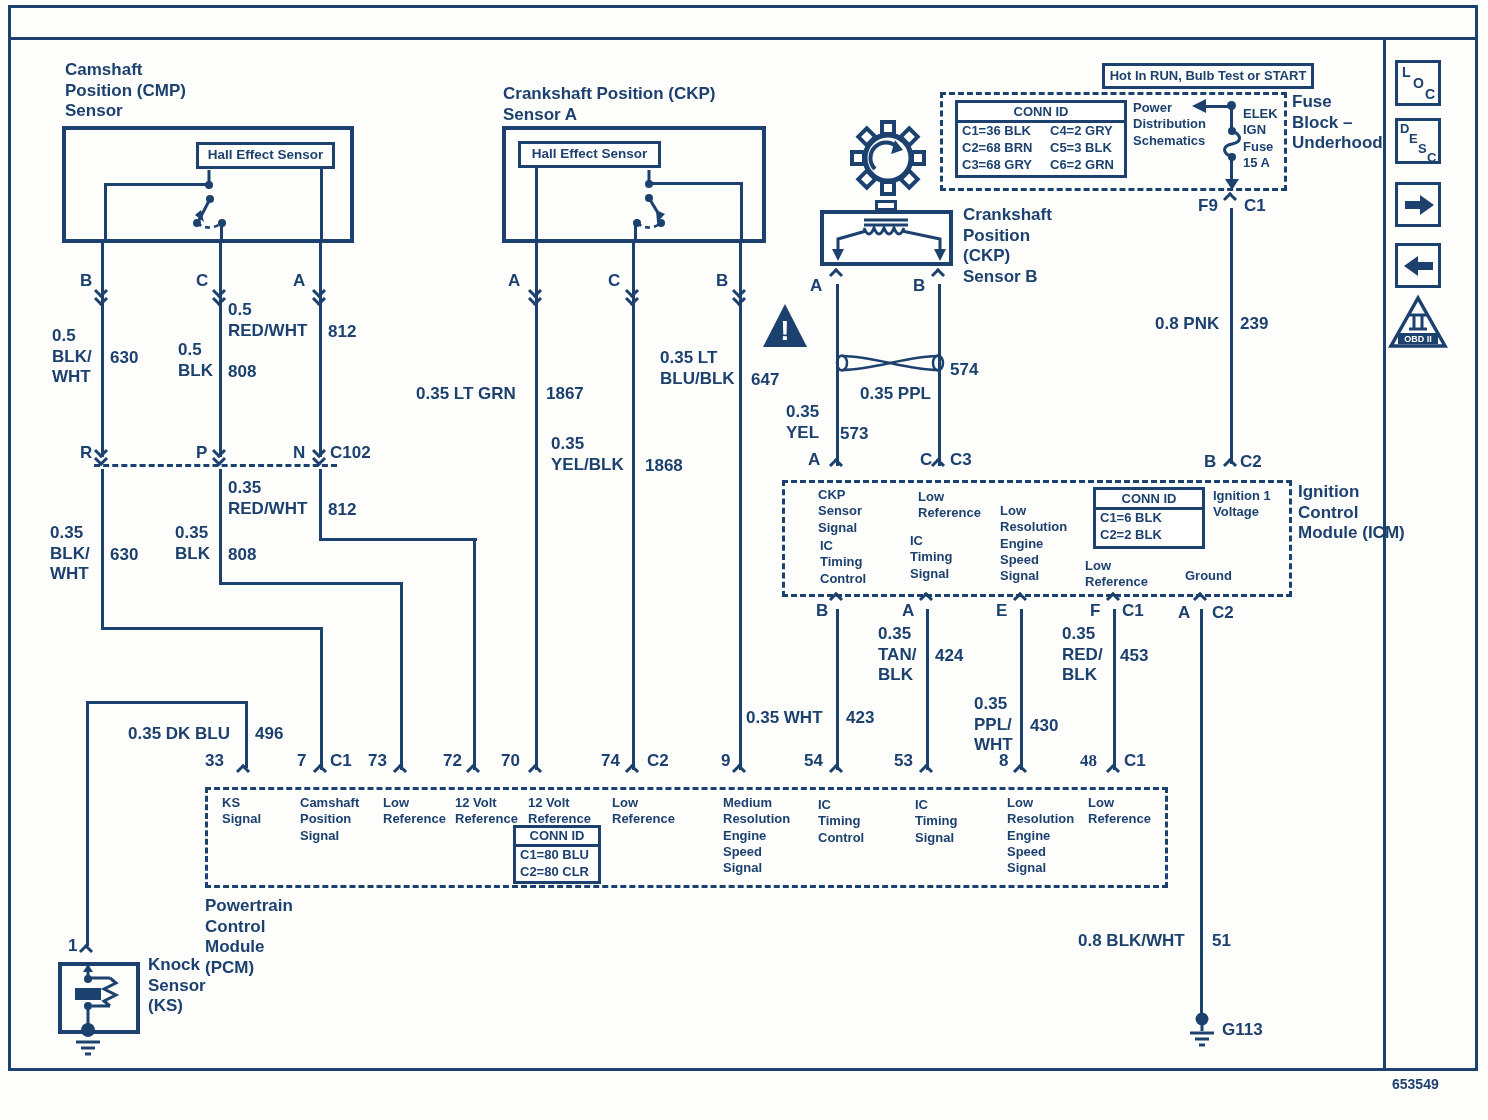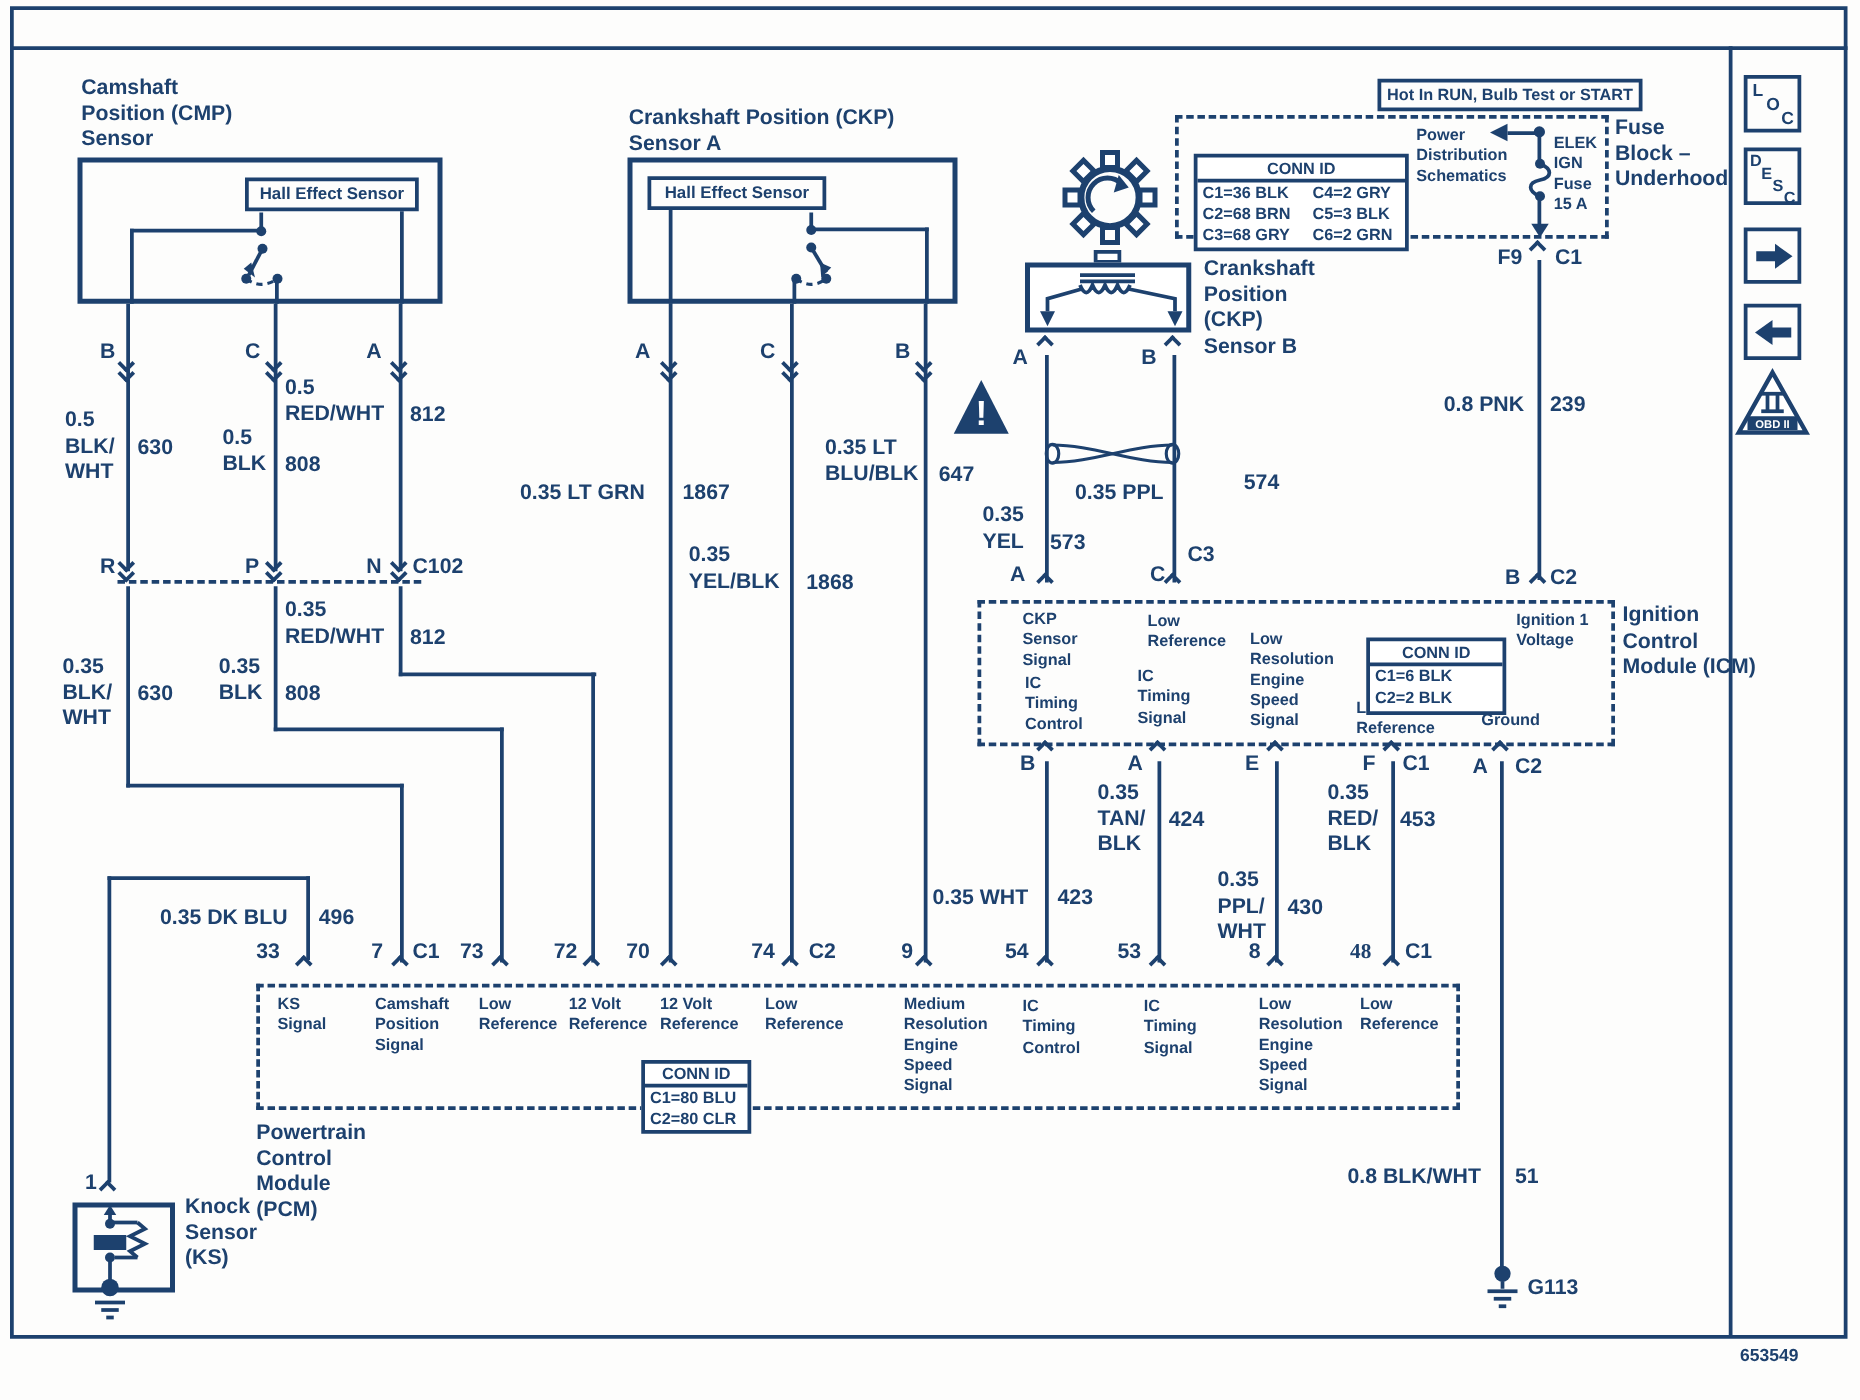--- a/index.html
+++ b/index.html
@@ -14,21 +14,21 @@
   .bx{position:absolute;border:3px solid var(--ink);}
   .bx4{position:absolute;border:4px solid var(--ink);}
   .dbx{position:absolute;border:3px dashed var(--ink);}
   .lb{position:absolute;color:var(--ink);font-weight:bold;white-space:pre-line;line-height:1.22;}
   .f17{font-size:17px;}
   .f13{font-size:13px;line-height:1.25;}
   .dot{position:absolute;width:9px;height:9px;border-radius:50%;background:var(--ink);}
   .ch{position:absolute;width:10px;height:10px;border-right:3px solid var(--ink);border-bottom:3px solid var(--ink);transform:rotate(45deg);}
   .fk{position:absolute;width:10px;height:10px;border-left:3px solid var(--ink);border-top:3px solid var(--ink);transform:rotate(45deg);}
   .td{position:absolute;width:0;height:0;border-left:7px solid transparent;border-right:7px solid transparent;border-top:11px solid var(--ink);}
-  .cn{position:absolute;border:3px solid var(--ink);background:#fff;margin-top:23px;}
+  .cn{position:absolute;border:3px solid var(--ink);background:#fff;}
   .cnh{font-weight:bold;text-align:center;border-bottom:3px solid var(--ink);font-size:13px;}
   .cnr{display:flex;font-size:13px;font-weight:bold;padding-left:4px;}
   .cnr span{white-space:pre;}
   svg{position:absolute;overflow:visible;}
 </style>
 </head>
 <body>
 
 <div id="page">
 
@@ -197,27 +197,27 @@
   <div class="vl" style="left:938px;top:284px;height:182px;"></div>
   <svg style="left:834px;top:346px;" width="112" height="34" viewBox="0 0 112 34">
     <g stroke="#1d416e" stroke-width="2.5" fill="none">
       <path d="M8,10 C40,10 72,24 104,24"></path>
       <path d="M8,24 C40,24 72,10 104,10"></path>
       <ellipse cx="8" cy="17" rx="5" ry="7.5"></ellipse>
       <ellipse cx="104" cy="17" rx="5" ry="7.5"></ellipse>
     </g>
   </svg>
   <div class="lb f17" style="left:860px;top:384px;">0.35 PPL</div>
-  <div class="lb f17" style="left:950px;top:376px;margin-left:45px;">574</div>
+  <div class="lb f17" style="left:950px;top:360px;">574</div>
   <div class="lb f17" style="left:786px;top:402px;">0.35
 YEL</div>
   <div class="lb f17" style="left:840px;top:424px;">573</div>
   <div class="lb f17" style="left:808px;top:450px;">A</div>
   <div class="lb f17" style="left:920px;top:450px;">C</div>
-  <div class="lb f17" style="left:950px;top:434px;">C3</div>
+  <div class="lb f17" style="left:950px;top:450px;">C3</div>
   <div class="fk" style="left:831px;top:460px;"></div>
   <div class="fk" style="left:933px;top:460px;"></div>
 
   <div class="bx lb" style="left:1102px;top:63px;width:212px;height:26px;font-size:13px;text-align:center;line-height:19px;">Hot In RUN, Bulb Test or START</div>
   <div class="dbx" style="left:940px;top:92px;width:347px;height:99px;"></div>
   <div class="cn" style="left:955px;top:100px;width:172px;height:78px;">
     <div class="cnh" style="height:20px;line-height:17px;">CONN ID</div>
     <div class="cnr" style="height:17px;">
         <span style="width:88px;">C1=36 BLK</span>
         <span>C4=2 GRY</span>

